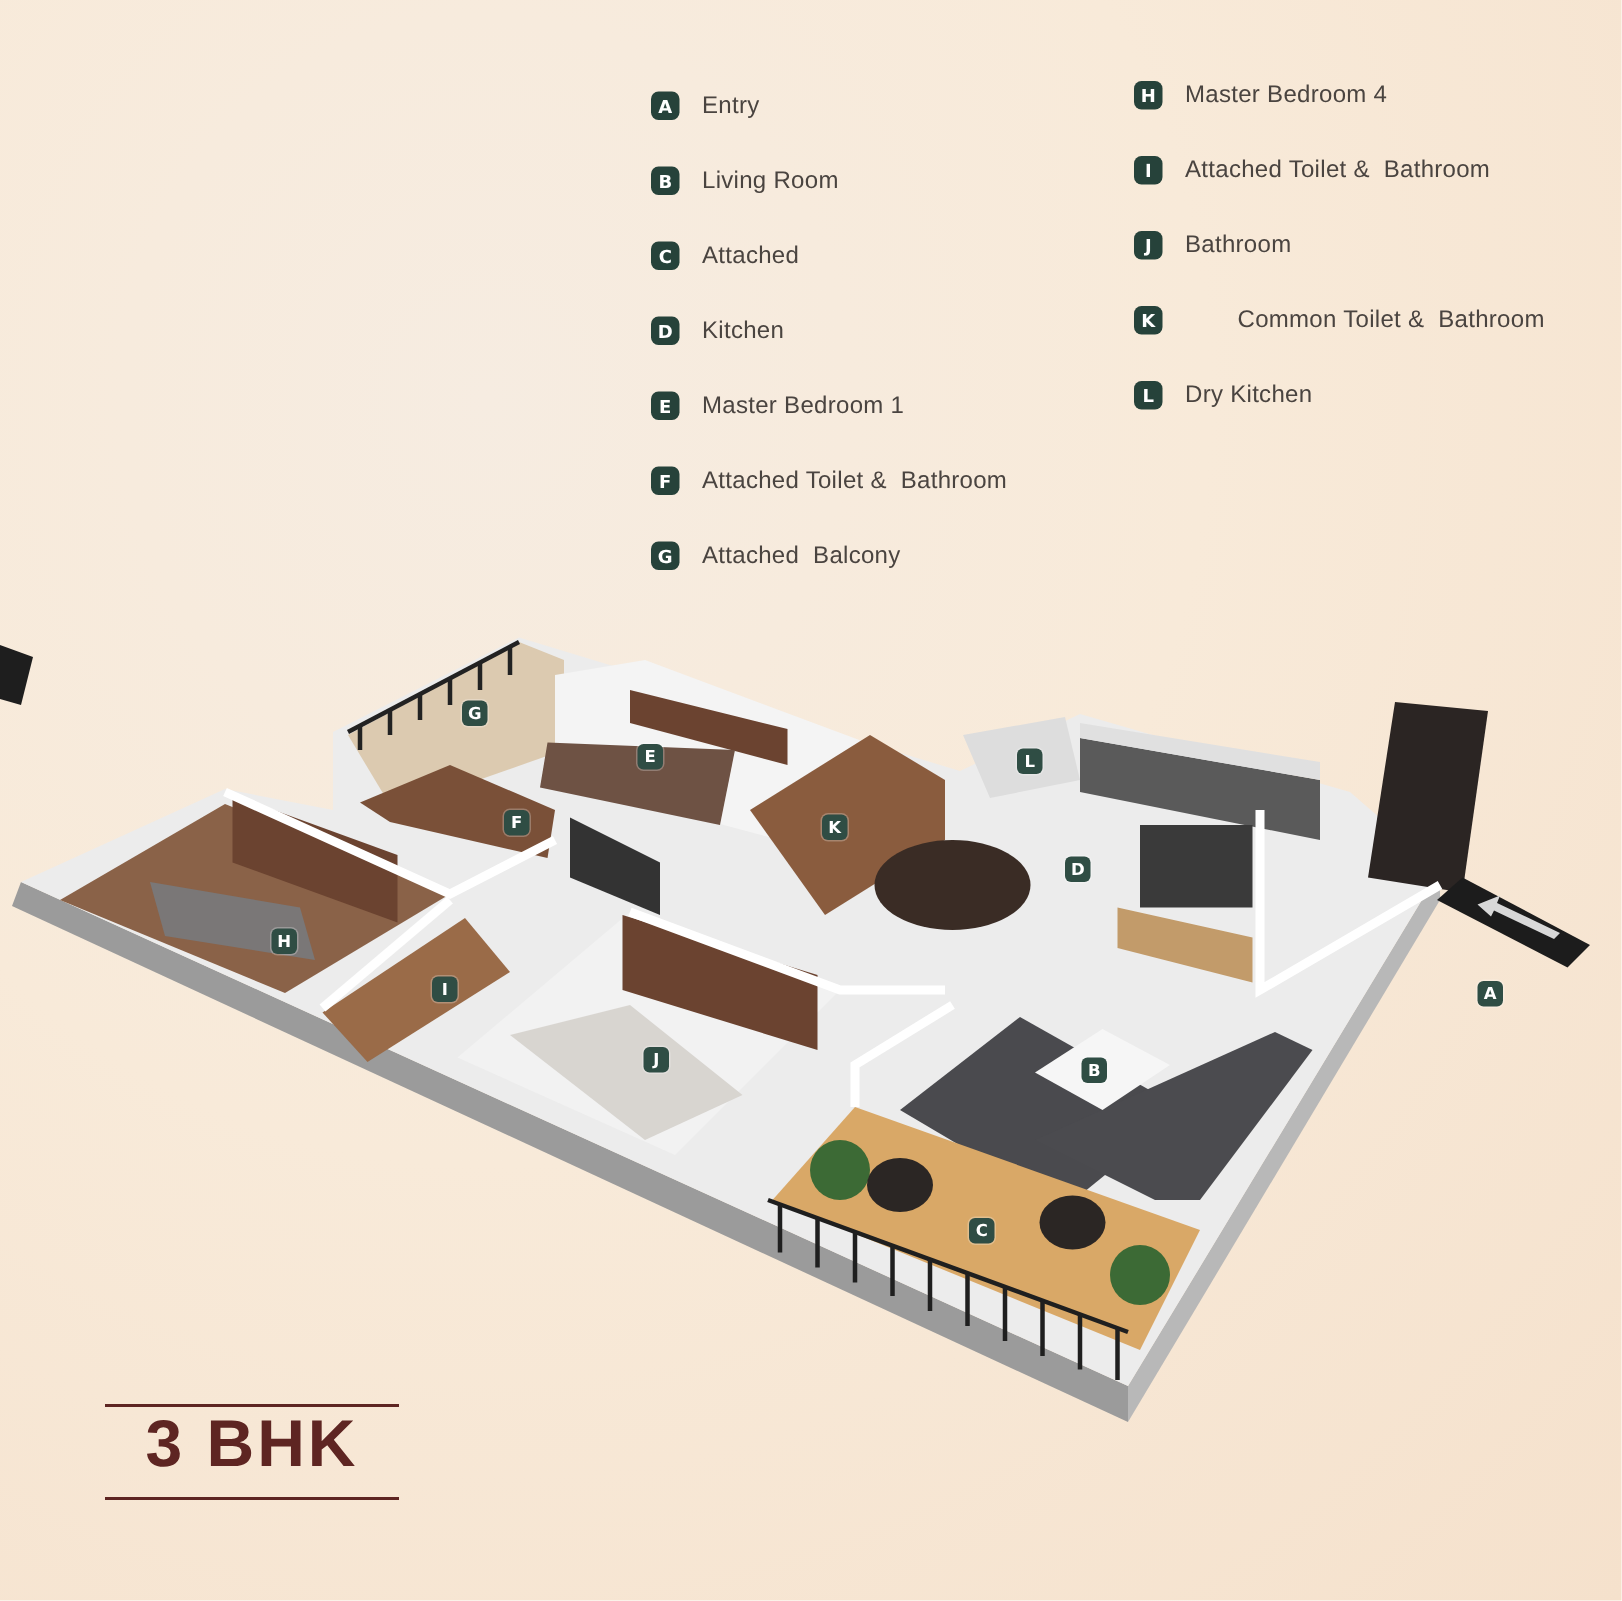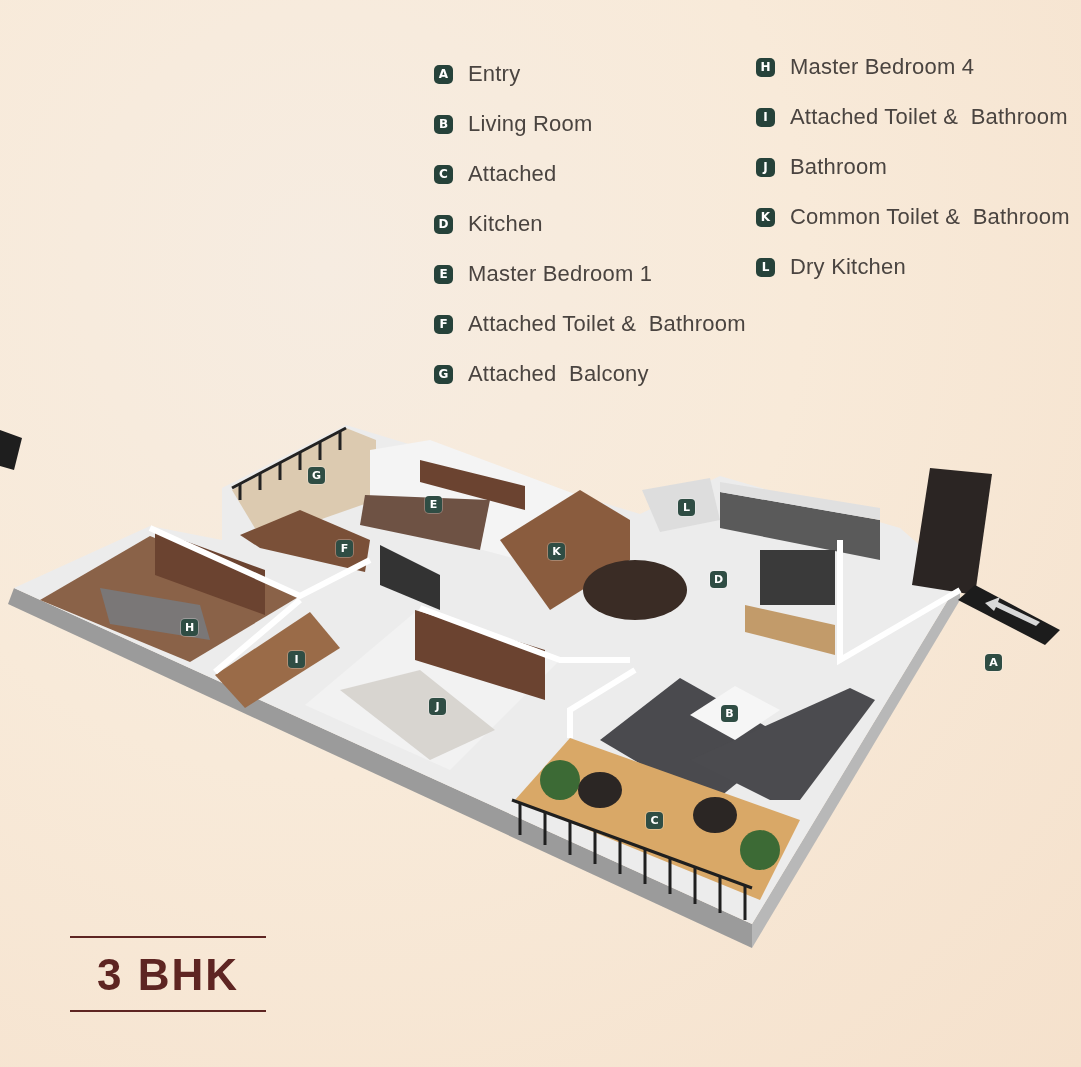--- a/index.html
+++ b/index.html
@@ -8,29 +8,29 @@
     background: radial-gradient(ellipse at 30% 25%, #f6ece1 0%, #f8ead9 45%, #f5e1cc 100%);
     font-family: "Liberation Sans", sans-serif;
   }
   .legend-col { position: absolute; }
   .legend-item { position: absolute; display: flex; align-items: center; white-space: nowrap; }
   .badge {
     width: 19px; height: 19px; border-radius: 5px; background: #26423a; color: #fff;
     font: bold 12px "DejaVu Sans", sans-serif; display: flex; align-items: center; justify-content: center;
     margin-right: 15px;
   }
-  .legend-label { font-size: 22px; color: #4a4440; letter-spacing: 0.2px; }
+  .legend-label { font-size: 16px; color: #4a4440; letter-spacing: 0.2px; }
   .plan-badge {
     position: absolute; width: 17px; height: 17px; border-radius: 4px; background: #2f4d44; color: #fff;
     font: bold 11px "DejaVu Sans", sans-serif; display: flex; align-items: center; justify-content: center;
     box-shadow: 0 0 0 1px rgba(255,255,255,0.25);
   }
   .title-block { position: absolute; left: 70px; top: 936px; width: 196px; }
   .title-rule { height: 2px; background: #5e2522; }
-  .title-text { text-align: center; font: bold 44px "Liberation Sans", sans-serif; color: #5e2522; padding: 12px 0 10px; letter-spacing: 2px; }
+  .title-text { text-align: center; font: bold 44px "Liberation Sans", sans-serif; color: #5e2522; padding: 0 0 10px; letter-spacing: 2px; }
   svg.plan { position: absolute; left: 0; top: 0; }
 </style>
 </head>
 <body>
 
 <svg class="plan" width="1081" height="1067" viewBox="0 0 1081 1067">
 
   <polygon points="0,430 22,438 14,470 0,466" fill="#1e1e1e"></polygon>
 
   <polygon points="8,604 752,948 752,924 14,588" fill="#9b9b9b"></polygon>
@@ -153,21 +153,21 @@
   <div class="legend-item" style="left:756px;top:104px;">
     <span class="badge">I</span>
     <span class="legend-label" style="white-space:pre;">Attached Toilet &amp;  Bathroom</span>
   </div>
   <div class="legend-item" style="left:756px;top:154px;">
     <span class="badge">J</span>
     <span class="legend-label">Bathroom</span>
   </div>
   <div class="legend-item" style="left:756px;top:204px;">
     <span class="badge">K</span>
-    <span class="legend-label" style="white-space:pre;">Common Toilet &amp;  Bathroom</span>
+    <span class="legend-label" style="white-space:pre;margin-left:35px;">Common Toilet &amp;  Bathroom</span>
   </div>
   <div class="legend-item" style="left:756px;top:254px;">
     <span class="badge">L</span>
     <span class="legend-label">Dry Kitchen</span>
   </div>
 </div>
 
 <div>
   <div class="plan-badge" style="left:985px;top:654px;">A</div>
   <div class="plan-badge" style="left:721px;top:705px;">B</div>

